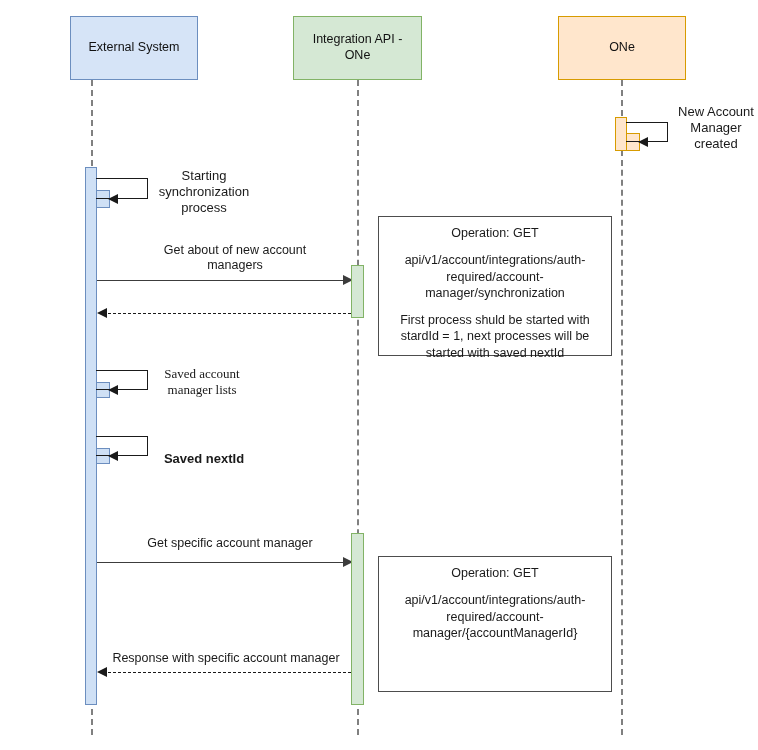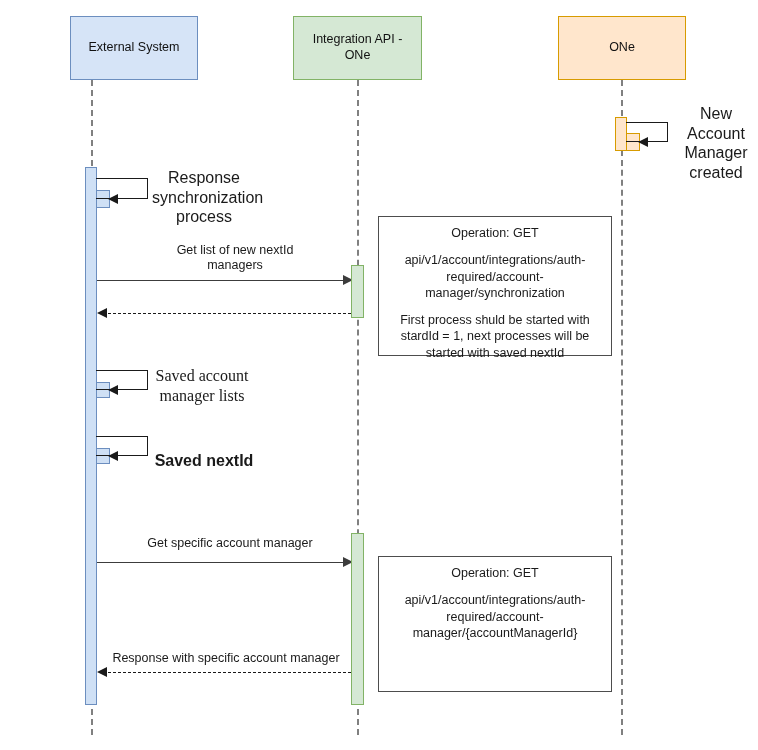--- a/index.html
+++ b/index.html
@@ -91,21 +91,21 @@
   .selfloop {
     position: absolute;
     box-sizing: border-box;
     border-top: 1.4px solid #1a1a1a;
     border-right: 1.4px solid #1a1a1a;
     border-bottom: 1.4px solid #1a1a1a;
     border-left: 0;
   }
   .self-label {
     position: absolute;
-    font-size: 16px;
+    font-size: 13px;
     line-height: 1.22;
     text-align: center;
     color: #1a1a1a;
     white-space: pre-line;
   }
 
   
   .note {
     position: absolute;
     box-sizing: border-box;
@@ -147,25 +147,25 @@
   <div class="arrow-left" style="left:638px; top:137px;"></div>
   <div class="self-label" style="left:674px; top:104px; width:84px;">New Account
 Manager
 created</div>
 
   <div class="activation act-blue" style="left:85px; top:167px; width:12px; height:538px;"></div>
 
   <div class="activation act-blue" style="left:96px; top:190px; width:14px; height:18px;"></div>
   <div class="selfloop" style="left:96px; top:178px; width:52px; height:21px;"></div>
   <div class="arrow-left" style="left:108px; top:194px;"></div>
-  <div class="self-label" style="left:152px; top:168px; width:104px;">Response
+  <div class="self-label" style="left:152px; top:168px; width:104px;">Starting
 synchronization
 process</div>
 
-  <div class="msg-label" style="left:110px; top:243px; width:250px;">Get list of new nextId
+  <div class="msg-label" style="left:110px; top:243px; width:250px;">Get about of new account
 managers</div>
   <div class="msg-line" style="left:97px; top:280px; width:248px;"></div>
   <div class="arrow-right" style="left:343px; top:275px;"></div>
 
   <div class="activation act-green" style="left:351px; top:265px; width:13px; height:53px;"></div>
 
   <div class="msg-line dashed" style="left:103px; top:313px; width:248px;"></div>
   <div class="arrow-left" style="left:97px; top:308px;"></div>
 
   <div class="note" style="left:378px; top:216px; width:234px; height:140px;">

